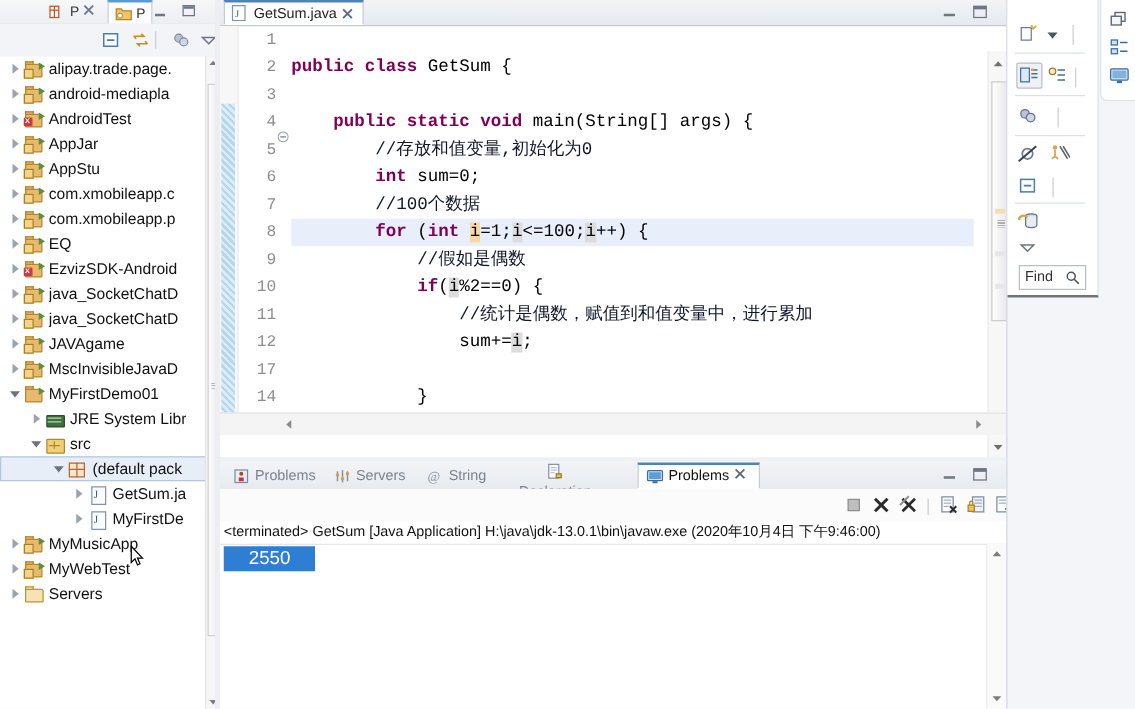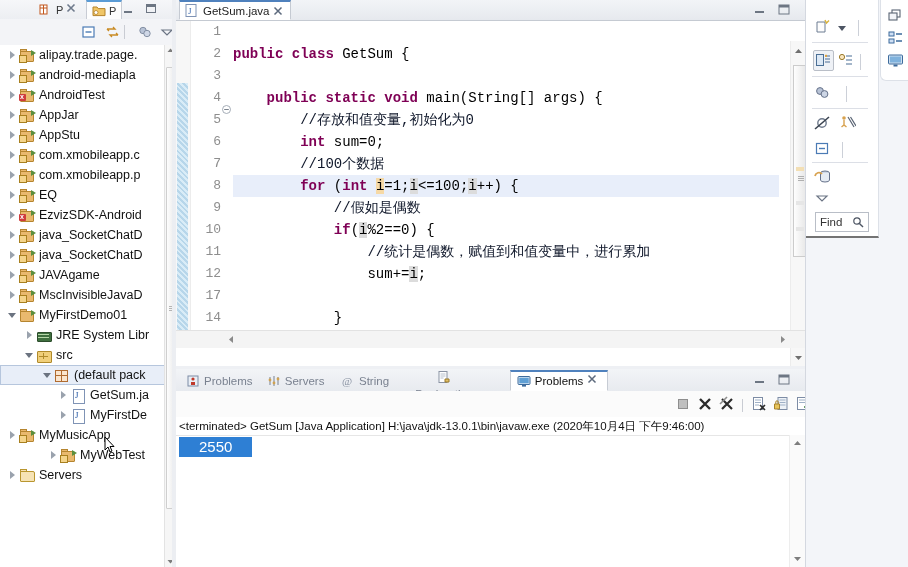--- a/index.html
+++ b/index.html
@@ -391,21 +391,21 @@
         <div class="trow" style="padding-left: 59px;">
           <span class="arrow closed"></span>
           <span class="ico"><span class="ico-java"><span class="pg"></span><span class="j">J</span></span></span>
           <span class="lbl">MyFirstDe</span>
         </div>
         <div class="trow" style="padding-left: 8px;">
           <span class="arrow closed"></span>
           <span class="ico"><span class="ico-proj"><span class="tab"></span><span class="fold"></span><span class="arrw"></span><span class="deco"></span></span></span>
           <span class="lbl">MyMusicApp</span>
         </div>
-        <div class="trow" style="padding-left: 8px; margin-left: 41px;">
+        <div class="trow" style="padding-left: 8px;">
           <span class="arrow closed"></span>
           <span class="ico"><span class="ico-proj"><span class="tab"></span><span class="fold"></span><span class="arrw"></span><span class="deco"></span></span></span>
           <span class="lbl">MyWebTest</span>
         </div>
         <div class="trow" style="padding-left: 8px;">
           <span class="arrow closed"></span>
           <span class="ico"><span class="ico-plain"><span class="tab"></span><span class="fold"></span></span></span>
           <span class="lbl">Servers</span>
         </div>
       </div>

